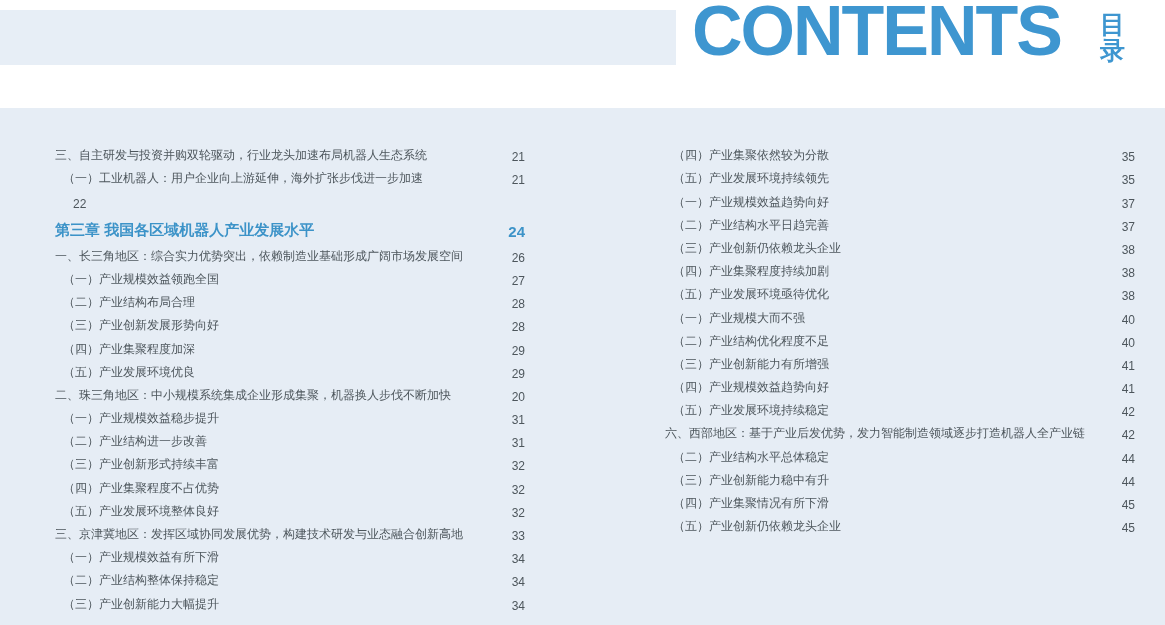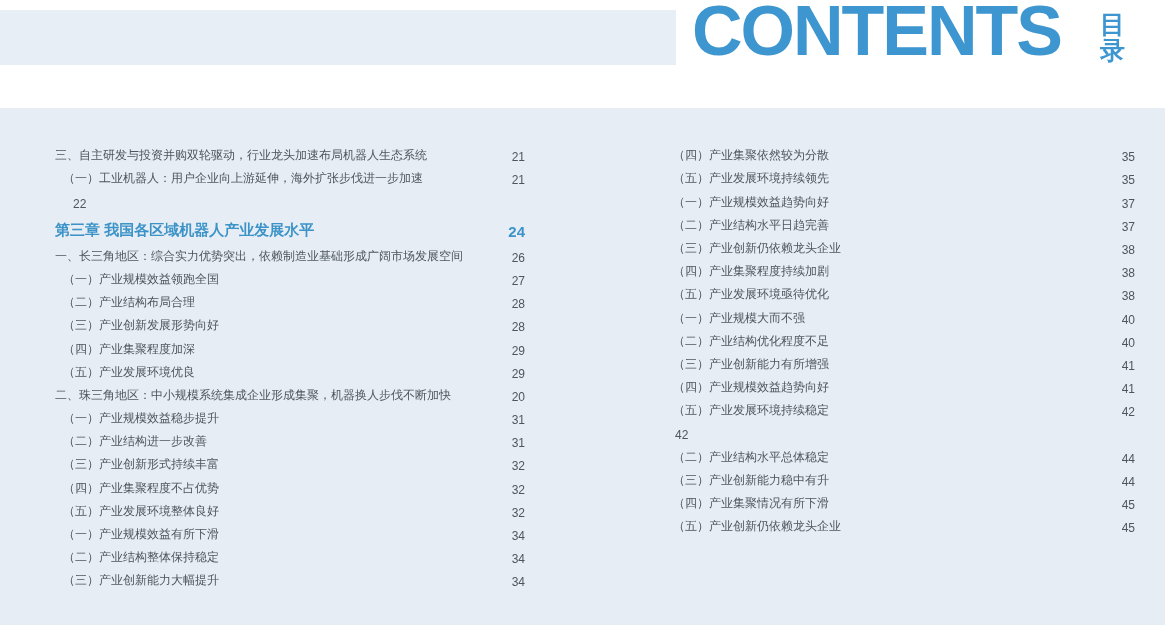--- a/index.html
+++ b/index.html
@@ -118,20 +118,24 @@
     <span class="pg">32</span>
   </div>
     <div class="toc-row sub">
     <span class="lbl">（四）产业集聚程度不占优势</span>
     <span class="pg">32</span>
   </div>
     <div class="toc-row sub">
     <span class="lbl">（五）产业发展环境整体良好</span>
     <span class="pg">32</span>
   </div>
+    <div class="toc-row section">
+    <span class="lbl">三、京津冀地区：发挥区域协同发展优势，构建技术研发与业态融合创新高地</span>
+    <span class="pg">33</span>
+  </div>
     <div class="toc-row sub">
     <span class="lbl">（一）产业规模效益有所下滑</span>
     <span class="pg">34</span>
   </div>
     <div class="toc-row sub">
     <span class="lbl">（二）产业结构整体保持稳定</span>
     <span class="pg">34</span>
   </div>
     <div class="toc-row sub">
     <span class="lbl">（三）产业创新能力大幅提升</span>
@@ -181,20 +185,21 @@
   </div>
     <div class="toc-row sub">
     <span class="lbl">（四）产业规模效益趋势向好</span>
     <span class="pg">41</span>
   </div>
     <div class="toc-row sub">
     <span class="lbl">（五）产业发展环境持续稳定</span>
     <span class="pg">42</span>
   </div>
     <div class="toc-row section">
+    <span class="lbl">六、西部地区：基于产业后发优势，发力智能制造领域逐步打造机器人全产业链</span>
     <span class="pg">42</span>
   </div>
     <div class="toc-row sub">
     <span class="lbl">（二）产业结构水平总体稳定</span>
     <span class="pg">44</span>
   </div>
     <div class="toc-row sub">
     <span class="lbl">（三）产业创新能力稳中有升</span>
     <span class="pg">44</span>
   </div>

